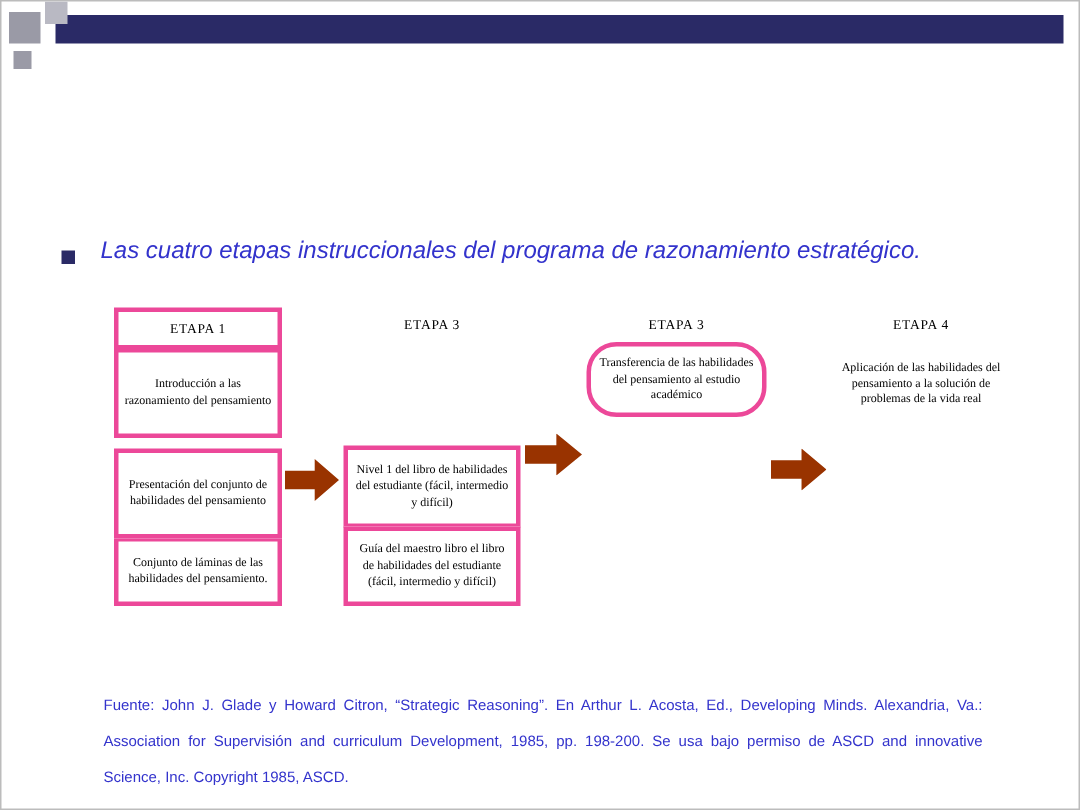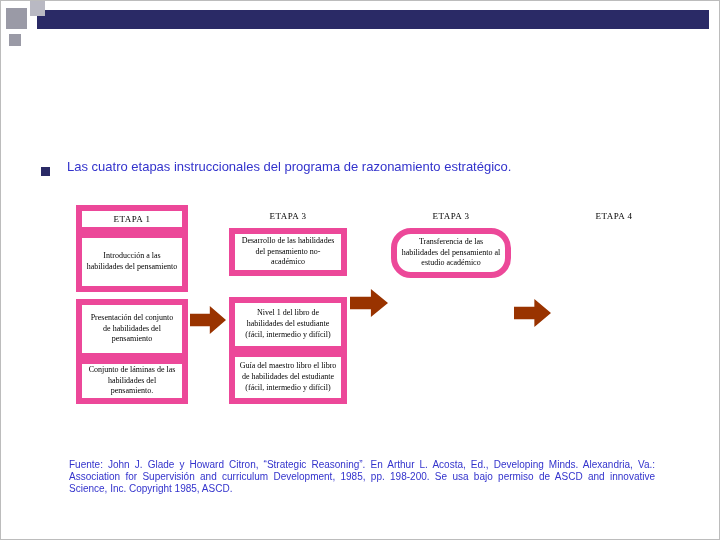--- a/index.html
+++ b/index.html
@@ -12,29 +12,30 @@
     overflow:hidden;
     font-family:"Liberation Sans", sans-serif;
   }
   .decor{position:absolute;}
   .navy{background:#2a2a66;}
   .gray1{background:#9a9aa6;}
   .gray2{background:#b9b9c3;}
   .title{
     position:absolute;left:66px;top:158px;width:620px;
     font-family:"Liberation Sans", sans-serif;
-    font-size:13px;
+    font-style:italic;
+    font-size:16px;
     color:#3333cc;
   }
   .bullet{
     position:absolute;left:40px;top:166px;width:9px;height:9px;background:#2a2a66;
   }
   .box{
     position:absolute;
-    border:6px solid #ec4899;
+    border:3px solid #ec4899;
     background:#fff;
     box-sizing:border-box;
     display:flex;align-items:center;justify-content:center;
     text-align:center;
     font-family:"Liberation Serif", serif;
     font-size:8px;line-height:1.35;
     color:#000;
     padding:2px 4px;
   }
   .noborder{border:none;}
@@ -49,52 +50,52 @@
     font-size:9px;letter-spacing:.5px;
   }
   .arrow{
     position:absolute;
     background:#993300;
     clip-path:polygon(0 28%, 55% 28%, 55% 0%, 100% 50%, 55% 100%, 55% 72%, 0 72%);
   }
   .footer{
     position:absolute;left:68px;top:458px;width:586px;
     font-family:"Liberation Sans", sans-serif;
-    font-size:10px;line-height:12px;
+    font-size:10px;line-height:24px;
     color:#3333cc;
     text-align:justify;
   }
 </style>
 </head>
 <body>
 
 <div class="slide">
 
   <div class="decor navy" style="left:36px;top:9px;width:672px;height:19px;"></div>
   <div class="decor gray1" style="left:5px;top:7px;width:21px;height:21px;"></div>
   <div class="decor gray2" style="left:29px;top:0px;width:15px;height:15px;"></div>
   <div class="decor gray1" style="left:8px;top:33px;width:12px;height:12px;"></div>
 
   <div class="bullet"></div>
   <div class="title">Las cuatro etapas instruccionales del programa de razonamiento estratégico.</div>
 
   <div class="box hdrbox" style="left:75px;top:204px;width:112px;height:28px;">ETAPA 1</div>
-  <div class="box" style="left:75px;top:231px;width:112px;height:60px;">Introducción a las habilidades del pensamiento</div>
+  <div class="box" style="left:75px;top:231px;width:112px;height:60px;">Introducción a las razonamiento del pensamiento</div>
   <div class="box" style="left:75px;top:357px;width:112px;height:46px;">Conjunto de láminas de las habilidades del pensamiento.</div>
   <div class="box" style="left:75px;top:298px;width:112px;height:60px;">Presentación del conjunto de habilidades del pensamiento</div>
 
   <div class="stage-hdr" style="left:228px;top:210px;width:118px;">ETAPA 3</div>
-  <div class="box" style="left:228px;top:227px;width:118px;height:48px;">Desarrollo de las habilidades del pensamiento no-académico</div>
   <div class="box" style="left:228px;top:296px;width:118px;height:55px;">Nivel 1 del libro de habilidades del estudiante (fácil, intermedio y difícil)</div>
   <div class="box" style="left:228px;top:350px;width:118px;height:53px;">Guía del maestro libro el libro de habilidades del estudiante (fácil, intermedio y difícil)</div>
 
   <div class="stage-hdr" style="left:390px;top:210px;width:120px;">ETAPA 3</div>
   <div class="box" style="left:390px;top:227px;width:120px;height:50px;border-radius:20px;">Transferencia de las habilidades del pensamiento al estudio académico</div>
 
   <div class="stage-hdr" style="left:552px;top:210px;width:122px;text-align:center;">ETAPA 4</div>
+  <div class="box noborder" style="left:552px;top:227px;width:122px;height:56px;">Aplicación de las habilidades del pensamiento a la solución de problemas de la vida real</div>
 
   <div class="arrow" style="left:189px;top:305px;width:36px;height:28px;"></div>
   <div class="arrow" style="left:349px;top:288px;width:38px;height:28px;"></div>
   <div class="arrow" style="left:513px;top:298px;width:37px;height:28px;"></div>
 
   <div class="footer">Fuente: John J. Glade y Howard Citron, “Strategic Reasoning”. En Arthur L. Acosta, Ed., Developing Minds. Alexandria, Va.: Association for Supervisión and curriculum Development, 1985, pp. 198-200. Se usa bajo permiso de ASCD and innovative Science, Inc. Copyright 1985, ASCD.</div>
 
 </div>
 
 </body></html>

